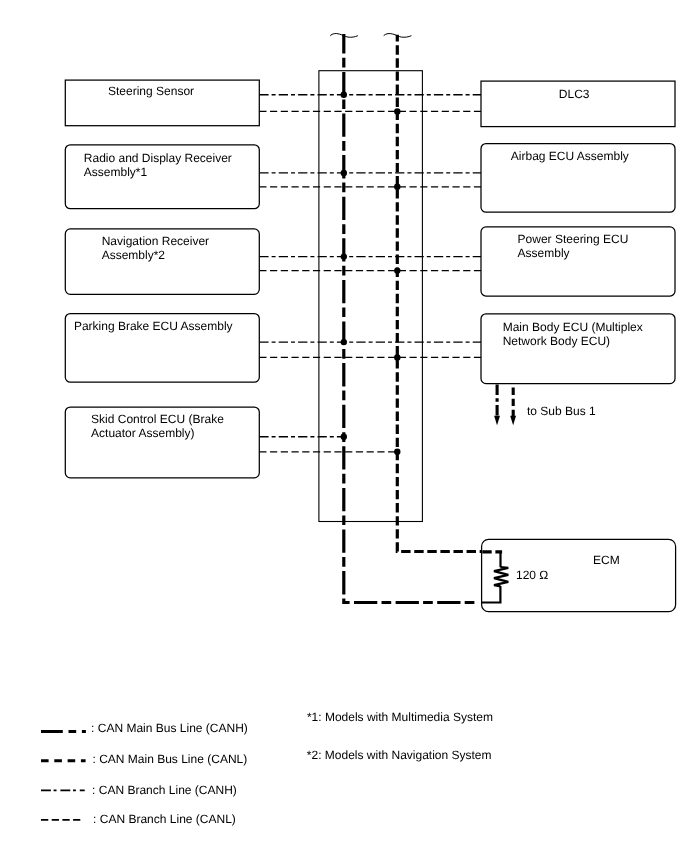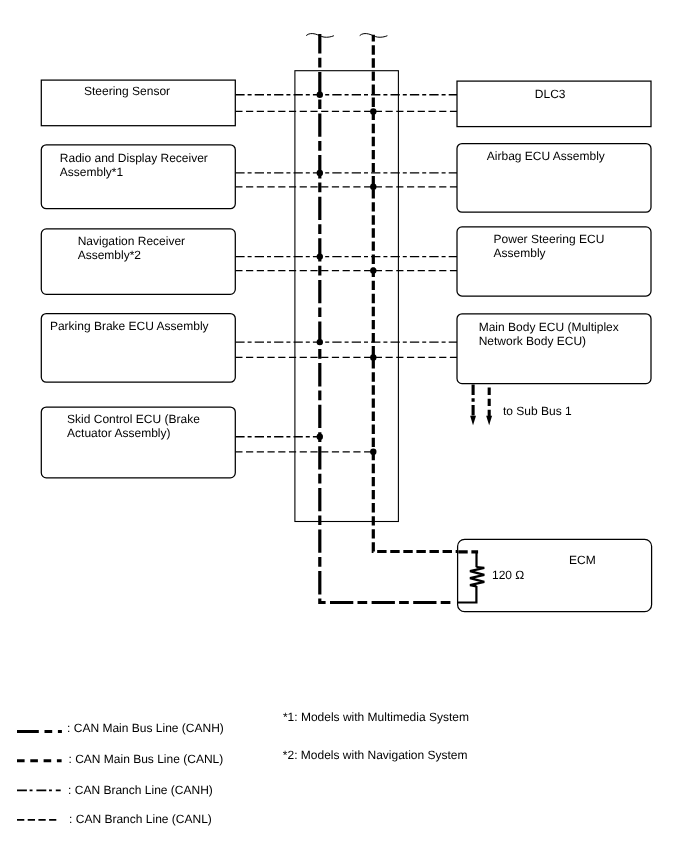--- a/index.html
+++ b/index.html
@@ -1,21 +1,21 @@
 <!DOCTYPE html>
 <html><head>
 <meta charset="utf-8">
 <title>CAN Communication System</title>
 <style>
   html,body{margin:0;padding:0;background:#fff;}
   body{width:688px;height:852px;overflow:hidden;
        font-family:"Liberation Sans",sans-serif;
        -webkit-font-smoothing:antialiased;
        text-rendering:geometricPrecision;}
-  #stage{position:relative;width:568px;height:852px;}
+  #stage{position:relative;width:568px;height:852px;padding-left:24px;}
   svg#dia{display:block;shape-rendering:geometricPrecision;}
   .box{fill:#fff;stroke:#000;stroke-width:1.25;}
   .thin{fill:none;stroke:#000;stroke-width:1.1;}
   .boxtext{font-family:"Liberation Sans",sans-serif;font-size:12px;fill:#000;}
   .legtext{font-family:"Liberation Sans",sans-serif;font-size:12px;fill:#000;}
   .brh{fill:none;stroke:#000;stroke-width:1.35;stroke-dasharray:9.3 3 4 3.1;}
   .brl{fill:none;stroke:#000;stroke-width:1.35;stroke-dasharray:7.2 3.53;}
   .mnh{fill:none;stroke:#000;stroke-width:3.2;stroke-dasharray:23.3 4.2 9.7 4.4;}
   .mnl{fill:none;stroke:#000;stroke-width:3.2;stroke-dasharray:9.4 3.68;}
   .solid{fill:none;stroke:#000;stroke-width:2.2;}

